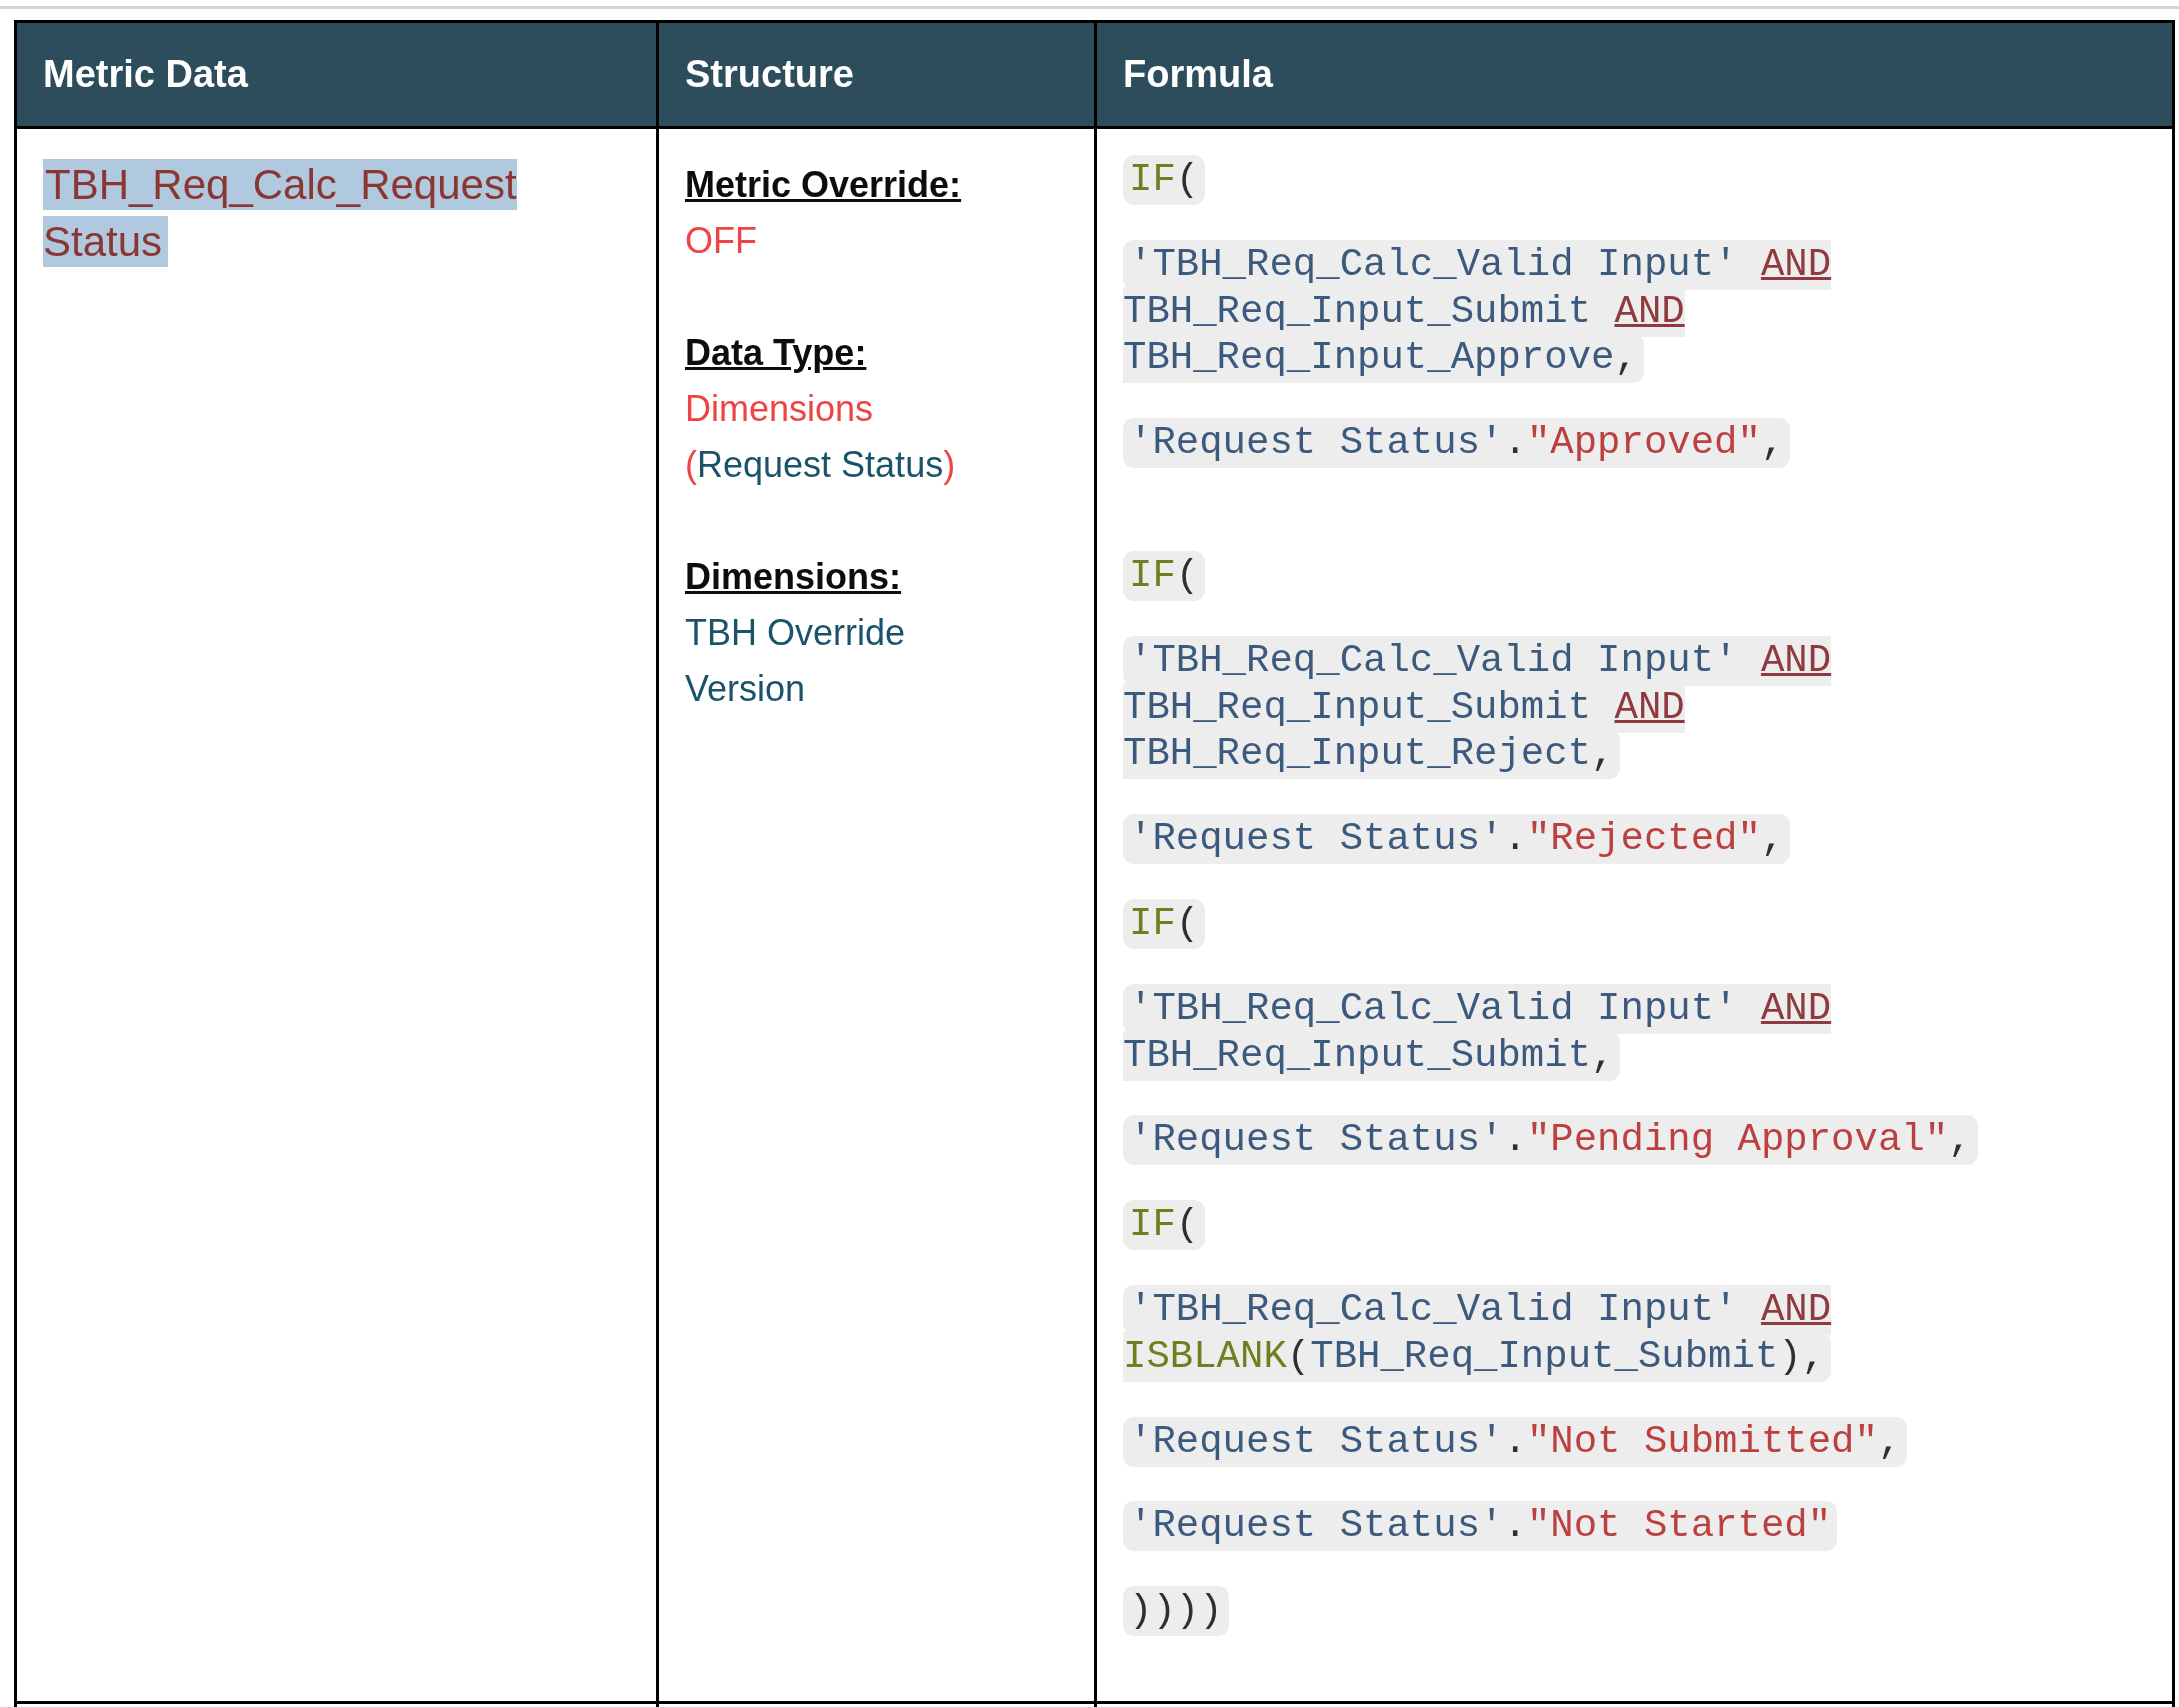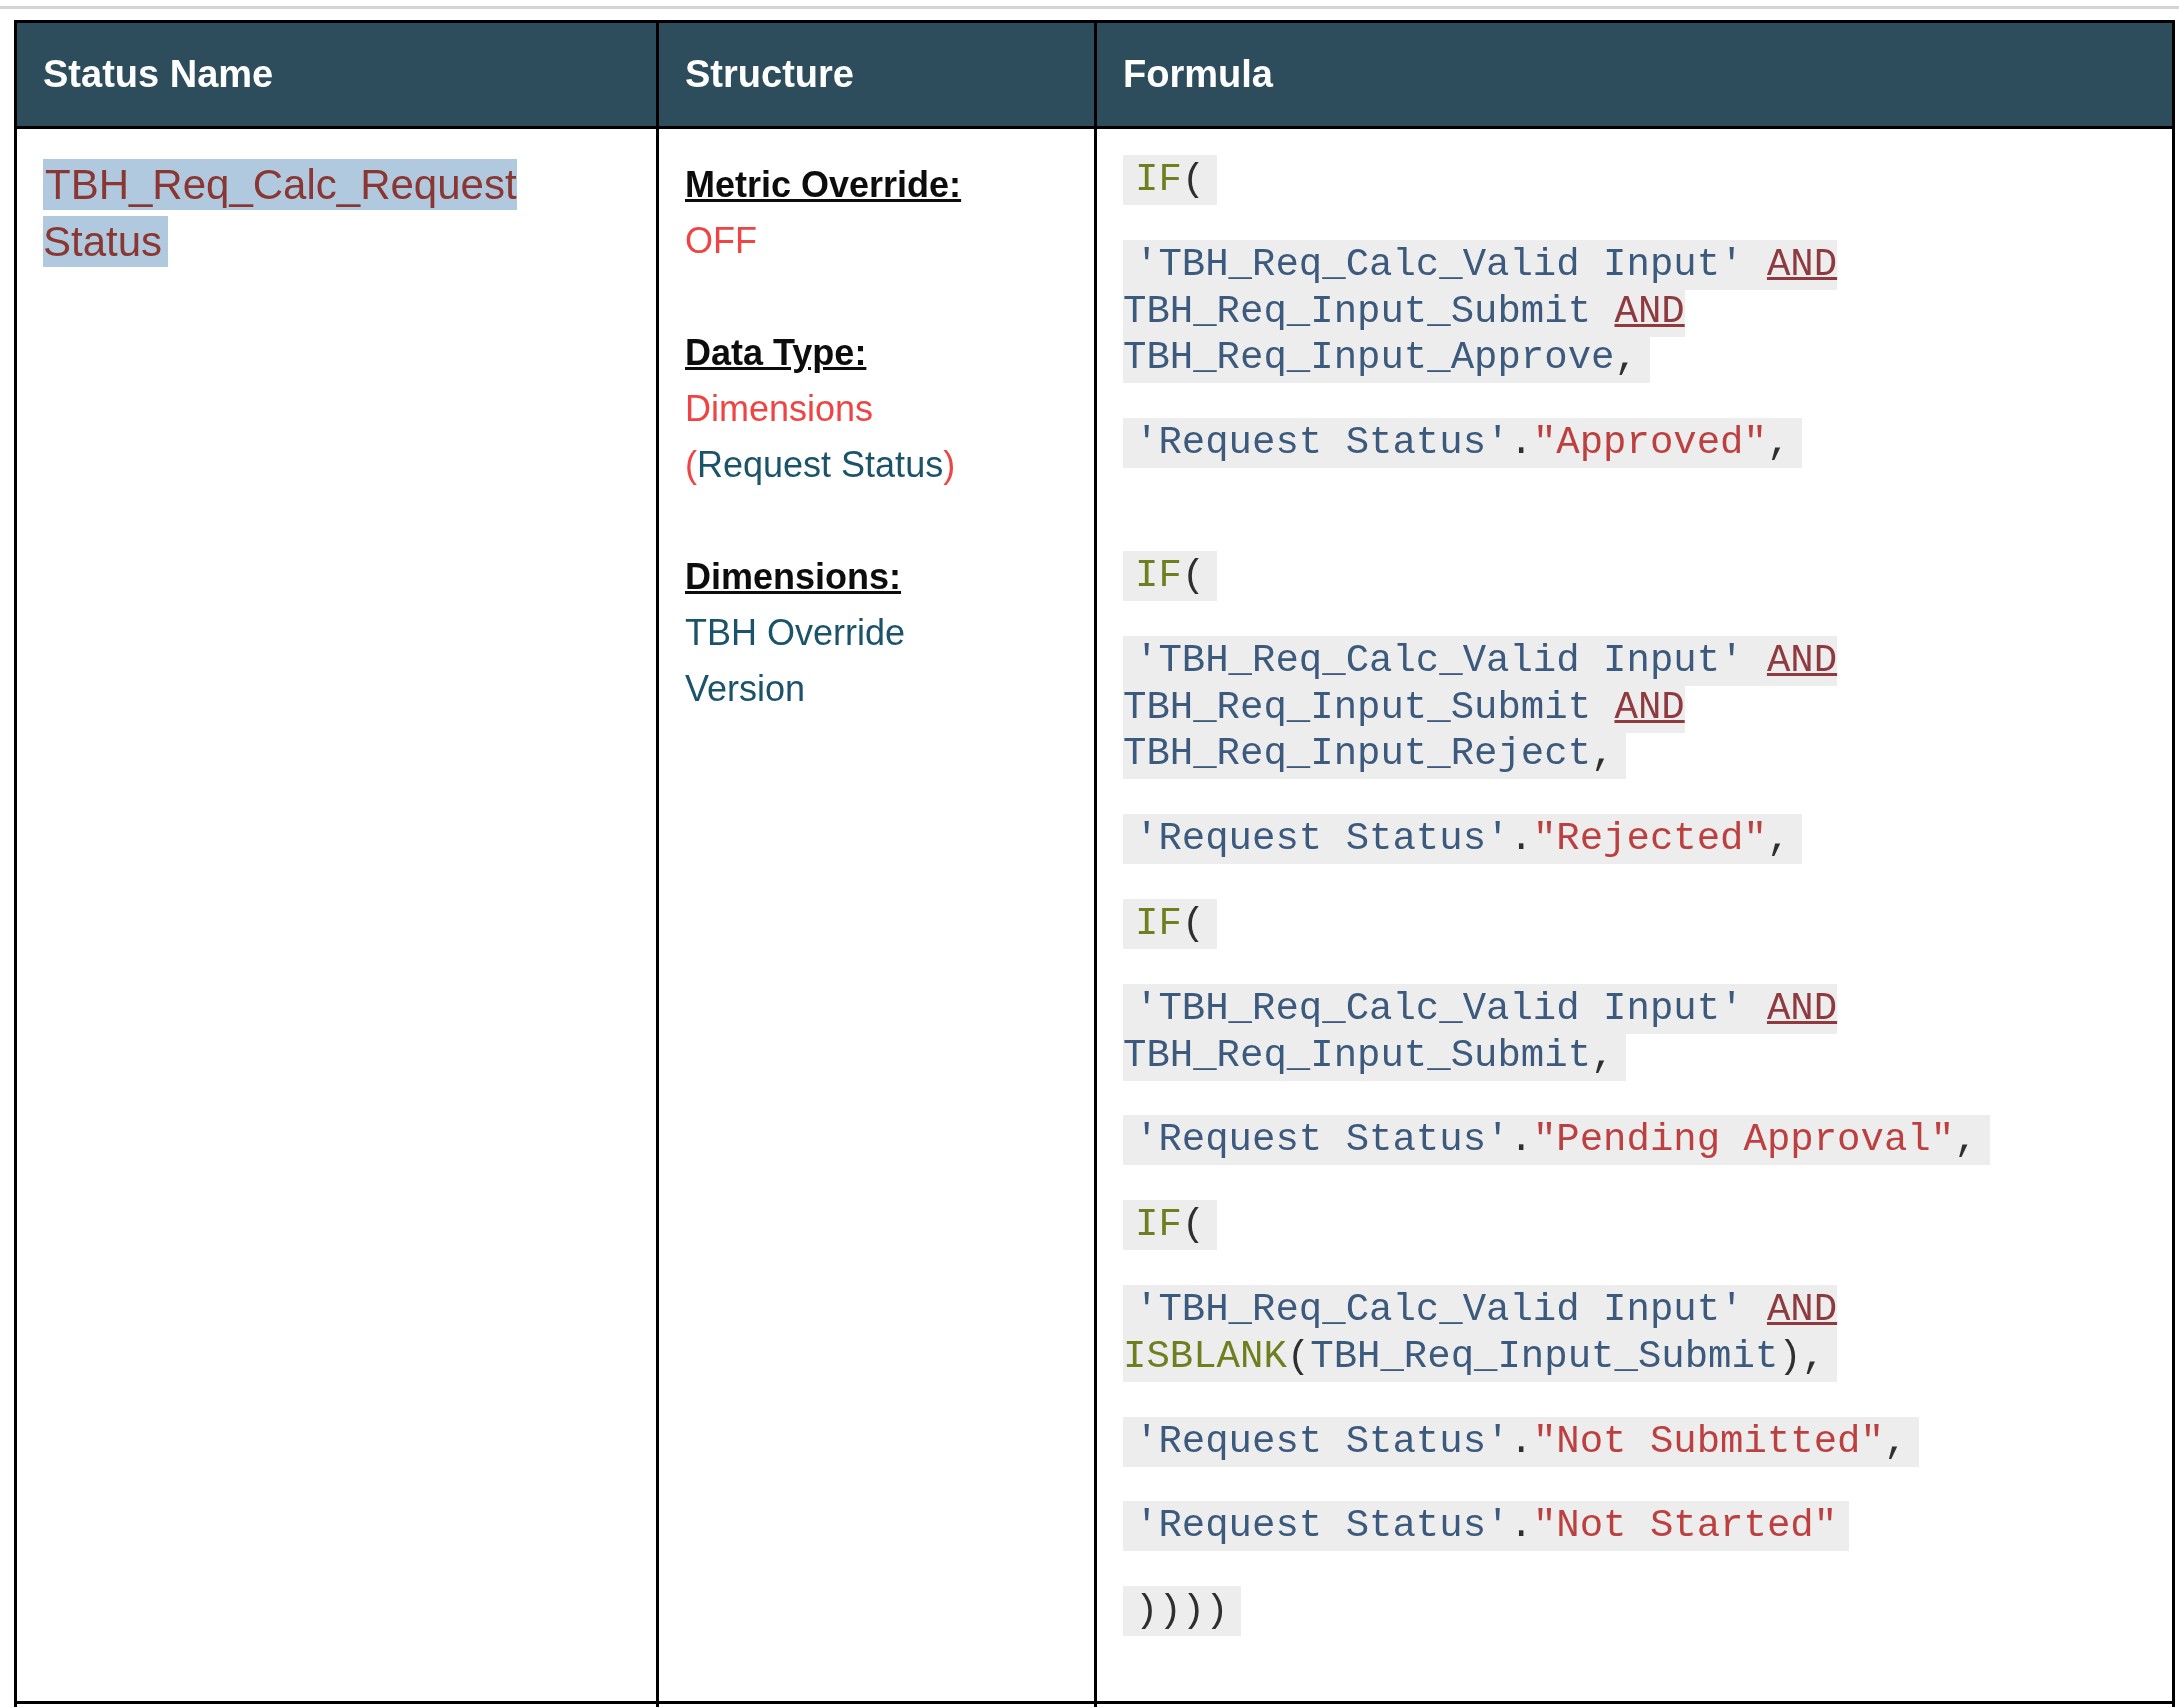--- a/index.html
+++ b/index.html
@@ -83,21 +83,22 @@
     margin: 0 0 38px 0;
     font-family: "Liberation Mono", monospace;
     font-size: 39px;
     line-height: 1.2;
   }
   .code-para.gap-large {
     margin-top: 86px;
   }
   .code-chunk {
     background: var(--code-bg, #ededed);
-    padding: 3px 12px;
+    padding: 3px 6px;
+    border-radius: 11px;
   }
   .tok-pl { color: var(--code-plain, #2f2f2f); }
   .tok-fn { color: var(--code-fn, #6f7f1f); }
   .tok-nm { color: var(--code-name, #3c5a7d); }
   .tok-kw { color: var(--code-keyword, #8e3a3f); text-decoration: underline; }
   .tok-st { color: var(--code-string, #bc4040); }
   
   .next-row td {
     height: 60px;
   }
@@ -109,21 +110,21 @@
 
 <div class="table-wrap">
   <table class="metric-table">
     <colgroup>
       <col style="width:642px">
       <col style="width:438px">
       <col style="width:1078px">
     </colgroup>
     <thead>
       <tr>
-        <th>Status Name</th>
+        <th>Metric Data</th>
         <th>Structure</th>
         <th>Formula</th>
       </tr>
     </thead>
     <tbody>
       <tr>
         <td>
           <span class="metric-name">TBH_Req_Calc_Request Status</span>
         </td>
         <td>

